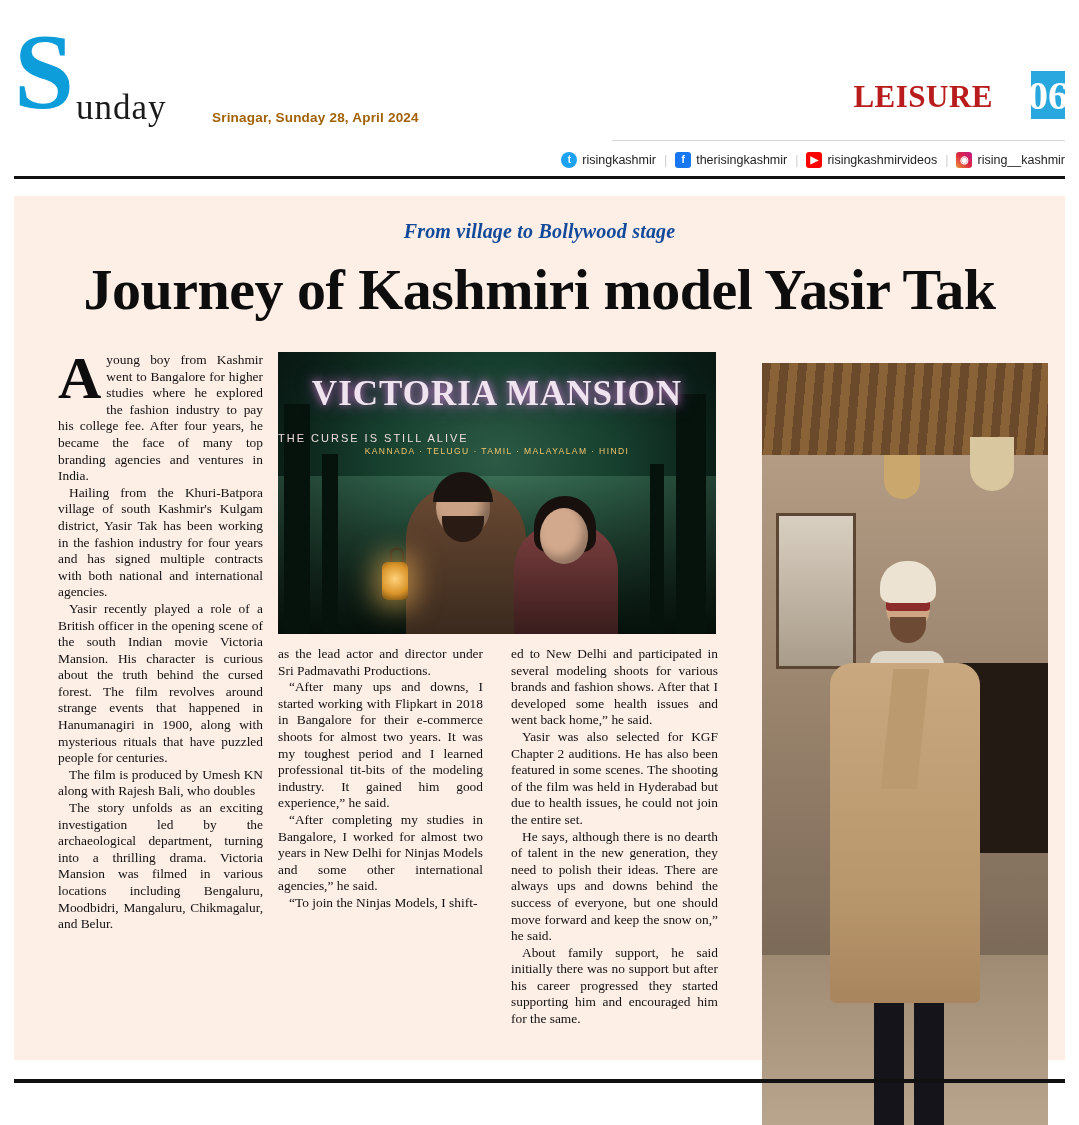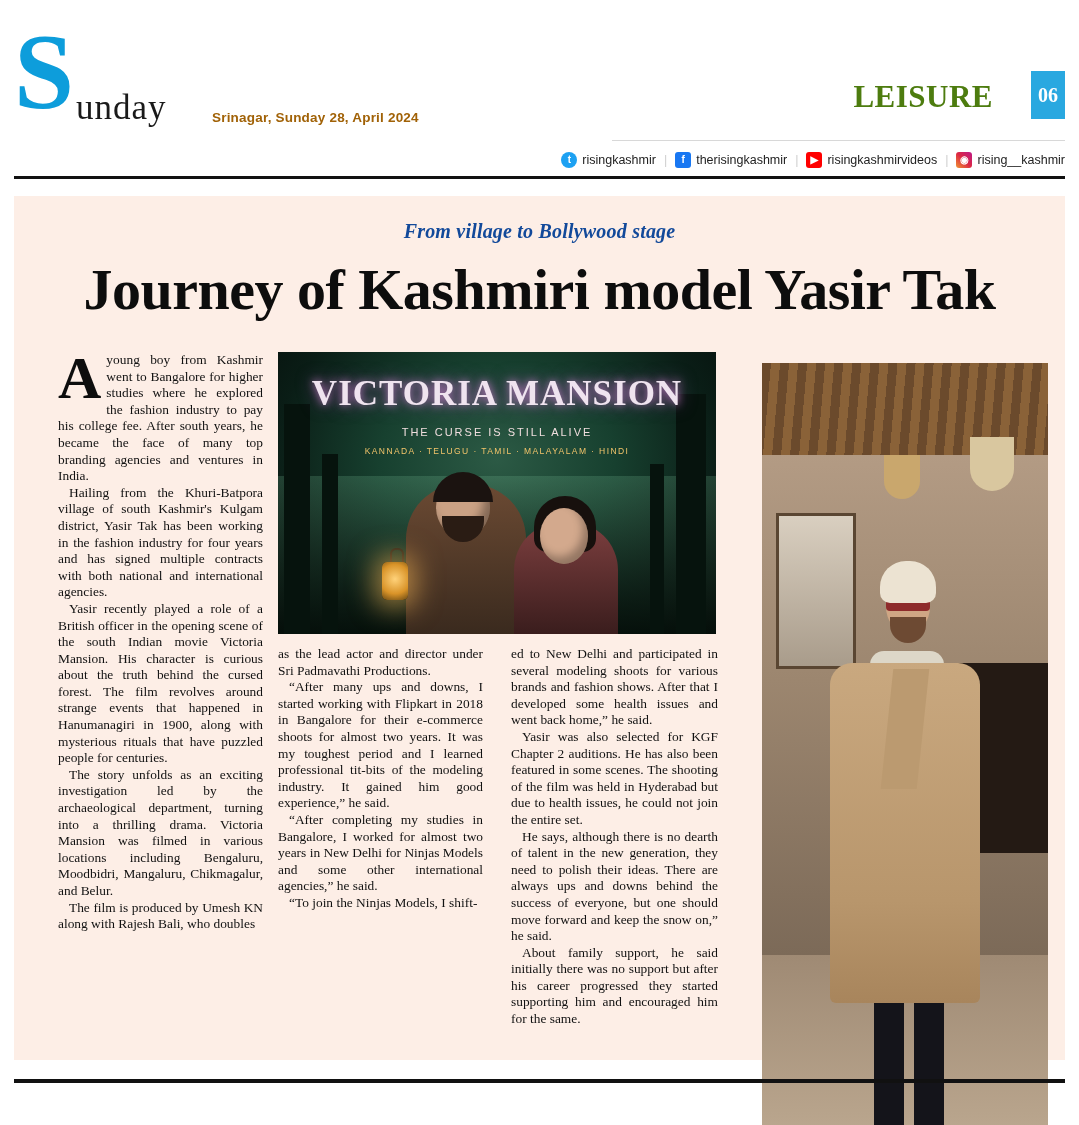--- a/index.html
+++ b/index.html
@@ -34,26 +34,26 @@
     letter-spacing:0px;
   }
   .dateline{
     position:absolute;left:198px;top:86px;
     font-family:"Liberation Sans", sans-serif;
     font-size:13.5px;font-weight:700;color:#a16207;letter-spacing:.2px;
   }
   .section-name{
     position:absolute;right:72px;top:55px;
     font-family:"Liberation Serif", serif;
-    font-size:31px;font-weight:700;letter-spacing:.5px;color:#4d7c0f;
+    font-size:31px;font-weight:700;letter-spacing:.5px;color:#b91c1c;
   }
   .page-num{
     position:absolute;right:0;top:47px;
     width:34px;height:48px;background:#29a8e0;color:#fff;
-    font-family:"Liberation Serif", serif;font-weight:700;font-size:20px;
+    font-family:"Liberation Serif", serif;font-weight:700;font-size:40px;
     display:flex;align-items:center;justify-content:center;
   }
   .social-rule{
     position:absolute;left:598px;top:116px;width:453px;height:1px;background:#d8d8d8;
   }
   .social-bar{
     position:absolute;right:0;top:126px;height:20px;
     display:flex;align-items:center;gap:8px;
     font-family:"Liberation Sans", sans-serif;font-size:12.5px;color:#222;
   }
@@ -118,21 +118,21 @@
     background:linear-gradient(180deg, rgba(120,190,150,.22), rgba(5,15,10,.85));
   }
   .tree{position:absolute;bottom:0;background:#06130d;}
   .poster-title{
     position:absolute;top:22px;left:0;width:100%;text-align:center;
     font-family:"Liberation Serif", serif;font-weight:700;
     font-size:35px;letter-spacing:1px;
     color:#efe3ef;text-shadow:0 0 8px rgba(220,140,220,.8), 0 0 18px rgba(150,60,160,.7);
   }
   .poster-sub{
-    position:absolute;top:74px;left:0;width:100%;text-align:center;
+    position:absolute;top:80px;left:0;width:100%;text-align:left;
     font-family:"Liberation Sans", sans-serif;font-size:11px;letter-spacing:2px;
     color:#f0dede;
   }
   .poster-langs{
     position:absolute;top:94px;left:0;width:100%;text-align:center;
     font-family:"Liberation Sans", sans-serif;font-size:8.5px;letter-spacing:1.4px;
     color:#f2c46a;
   }
   .figA{position:absolute;left:128px;bottom:0;width:120px;height:150px;
         background:linear-gradient(180deg,#6b4a33 0%,#3a2a1e 100%);
@@ -223,25 +223,25 @@
     </div>
   </div>
 
   <div class="head-rule"></div>
 
   <div class="panel">
     <div class="kicker">From village to Bollywood stage</div>
     <div class="headline">Journey of Kashmiri model Yasir Tak</div>
 
     <div class="col col1">
-      <p class="first"><span class="dropcap">A</span><span>young boy from Kashmir went to Bangalore for higher studies where he explored the fashion industry to pay his college fee. After south years, he became the face of many top branding agencies and ventures in India.</span></p>
+      <p class="first"><span class="dropcap">A</span><span>young boy from Kashmir went to Bangalore for higher studies where he explored the fashion industry to pay his college fee. After four years, he became the face of many top branding agencies and ventures in India.</span></p>
       <p>Hailing from the Khuri-Batpora village of south Kashmir's Kulgam district, Yasir Tak has been working in the fashion industry for four years and has signed multiple contracts with both national and international agencies.</p>
       <p>Yasir recently played a role of a British officer in the opening scene of the south Indian movie Victoria Mansion. His character is curious about the truth behind the cursed forest. The film revolves around strange events that happened in Hanumanagiri in 1900, along with mysterious rituals that have puzzled people for centuries.</p>
+      <p>The film is produced by Umesh KN along with Rajesh Bali, who doubles</p>
       <p>The story unfolds as an exciting investigation led by the archaeological department, turning into a thrilling drama. Victoria Mansion was filmed in various locations including Bengaluru, Moodbidri, Mangaluru, Chikmagalur, and Belur.</p>
-      <p>The film is produced by Umesh KN along with Rajesh Bali, who doubles</p>
     </div>
 
     <div class="col col2">
       <p class="first">as the lead actor and director under Sri Padmavathi Productions.</p>
       <p>“After many ups and downs, I started working with Flipkart in 2018 in Bangalore for their e-commerce shoots for almost two years. It was my toughest period and I learned professional tit-bits of the modeling industry. It gained him good experience,” he said.</p>
       <p>“After completing my studies in Bangalore, I worked for almost two years in New Delhi for Ninjas Models and some other international agencies,” he said.</p>
       <p>“To join the Ninjas Models, I shift-</p>
     </div>
 
     <div class="col col3">

